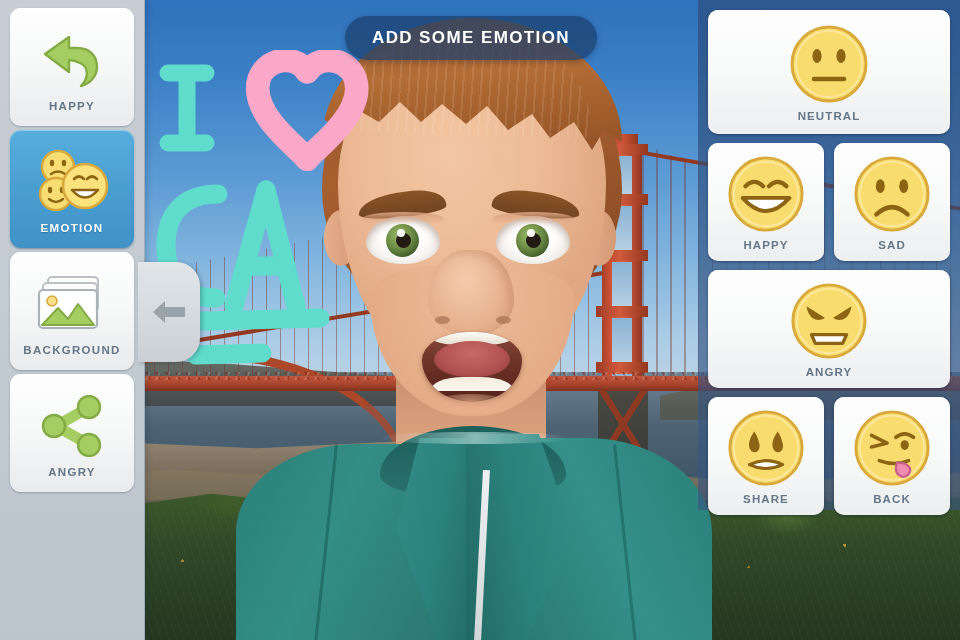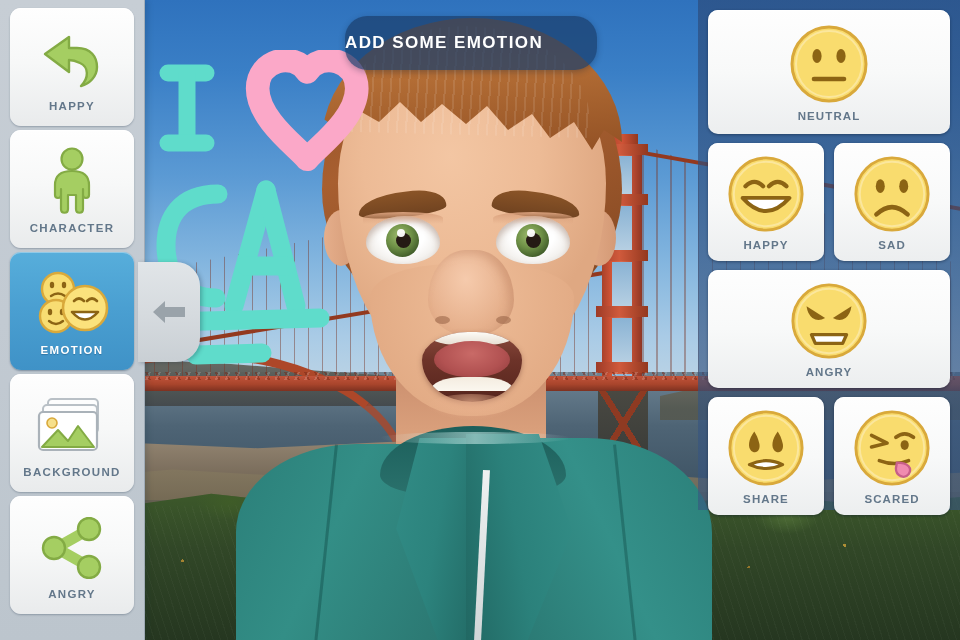--- a/index.html
+++ b/index.html
@@ -386,24 +386,24 @@
     background: linear-gradient(180deg, #e1e5e8 0%, #d5dade 55%, #c9cfd4 100%);
     border-radius: 0 24px 24px 0;
     box-shadow: 2px 1px 4px rgba(20,40,60,.3);
     display: flex; align-items: center; justify-content: center;
     cursor: pointer;
   }
   .collapse-tab svg { display: block; }
 
   
   .banner {
-    position: absolute; left: 345px; top: 16px; width: 252px; height: 54px;
+    position: absolute; left: 345px; top: 16px; width: 252px; height: 44px;
     background: rgba(27,63,108,.72);
     border-radius: 22px;
-    display: flex; align-items: center; 
+    display: flex; align-items: center; justify-content: center;
     box-shadow: 0 2px 6px rgba(10,30,55,.3);
   }
   .banner .txt {
     color: #ffffff; font-size: 17px; font-weight: bold; letter-spacing: 1.4px;
   }
 
   
   .emotion-panel {
     position: absolute; left: 698px; top: 0; width: 262px; height: 510px;
     background: linear-gradient(180deg, rgba(44,76,124,.70) 0%, rgba(50,82,128,.66) 60%, rgba(56,86,128,.62) 100%);
@@ -573,31 +573,20 @@
     <div class="side-btn">
       <span class="icon-wrap">
         <svg width="66" height="62" viewBox="0 0 66 62">
           <path d="M30 8 L30 19 L38 19 C52 19 58 28 58 38 C58 48 50 55 42 57
                    C50 49 50 38 41 34 C37 32 33 31 30 31 L30 43 L6 25 Z" fill="#a5ce62" stroke="#83ab44" stroke-width="2.4" stroke-linejoin="round"></path>
         </svg>
       </span>
       <span class="label">HAPPY</span>
     </div>
 
-    <div class="side-btn">
-      <span class="icon-wrap">
-        <svg width="60" height="70" viewBox="0 0 60 70">
-          <circle cx="30" cy="12" r="10.5" fill="#a5ce62" stroke="#83ab44" stroke-width="2.2"></circle>
-          <path d="M30 24 C18 24 13 29 13 38 L13 48 C13 52 19 52 19 48 L19 42
-                   L19 62 C19 67 26 67 26 62 L26 48 L34 48 L34 62 C34 67 41 67 41 62
-                   L41 42 L41 48 C41 52 47 52 47 48 L47 38 C47 29 42 24 30 24 Z" fill="#a5ce62" stroke="#83ab44" stroke-width="2.2" stroke-linejoin="round"></path>
-        </svg>
-      </span>
-      <span class="label">CHARACTER</span>
-    </div>
 
     <div class="side-btn active">
       <span class="icon-wrap">
         <svg width="76" height="66" viewBox="0 0 76 66">
 
           <circle cx="24" cy="18" r="16" fill="#f8dd72" stroke="#d9a93b" stroke-width="2.4"></circle>
           <ellipse cx="18" cy="14" rx="2.2" ry="3.2" fill="#8c6414"></ellipse>
           <ellipse cx="30" cy="14" rx="2.2" ry="3.2" fill="#8c6414"></ellipse>
           <path d="M17 25 Q24 20 31 25" fill="none" stroke="#8c6414" stroke-width="2.4" stroke-linecap="round"></path>
 
@@ -727,18 +716,18 @@
           <svg width="80" height="80" viewBox="0 0 82 82">
             <circle cx="41" cy="41" r="37" fill="#f9dc6e" stroke="#d9a93b" stroke-width="3"></circle>
             <circle cx="41" cy="41" r="33" fill="none" stroke="#fcebb0" stroke-width="2" opacity=".7"></circle>
             <path d="M20 28 L36 36 L20 40" fill="none" stroke="#8c6414" stroke-width="3.6" stroke-linecap="round" stroke-linejoin="round"></path>
             <path d="M45 30 Q54 23 63 30" fill="none" stroke="#8c6414" stroke-width="3.8" stroke-linecap="round"></path>
             <ellipse cx="54" cy="38" rx="4.2" ry="5" fill="#8c6414"></ellipse>
             <path d="M28 54 Q44 60 58 54" fill="none" stroke="#8c6414" stroke-width="3.6" stroke-linecap="round"></path>
             <path d="M46 56 C58 56 62 62 58 68 C54 73 45 70 45 62 Z" fill="#f08bb0" stroke="#c75f89" stroke-width="2.4" stroke-linejoin="round"></path>
           </svg>
         </span>
-        <span class="name">SCARED</span>
+        <span class="name">BACK</span>
       </div>
     </div>
   </div>
 
 </div>
 
 </body></html>

